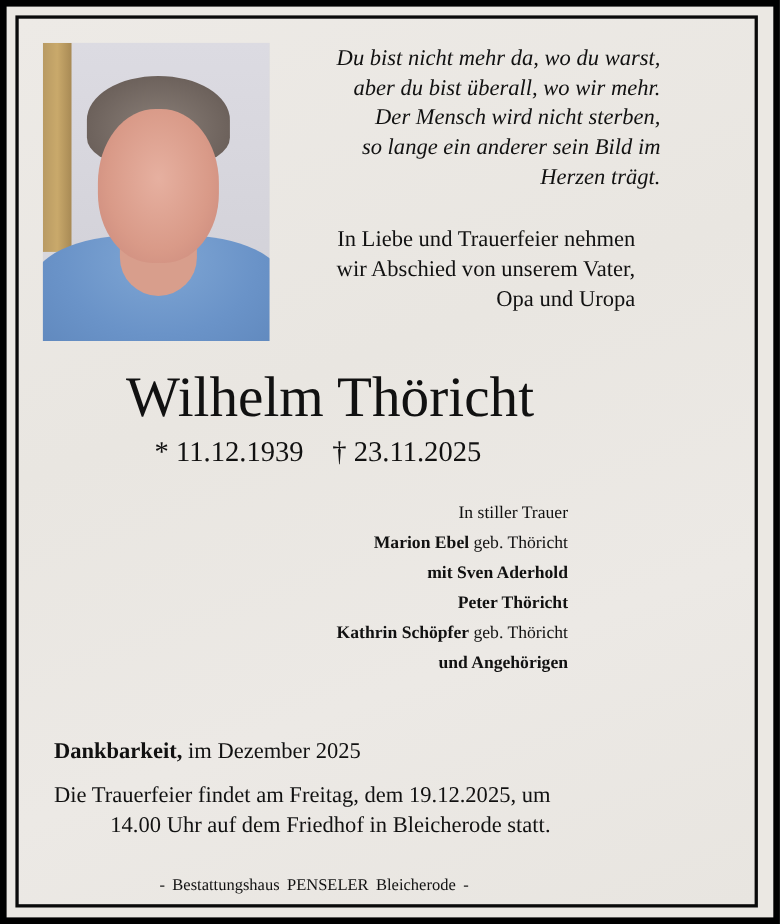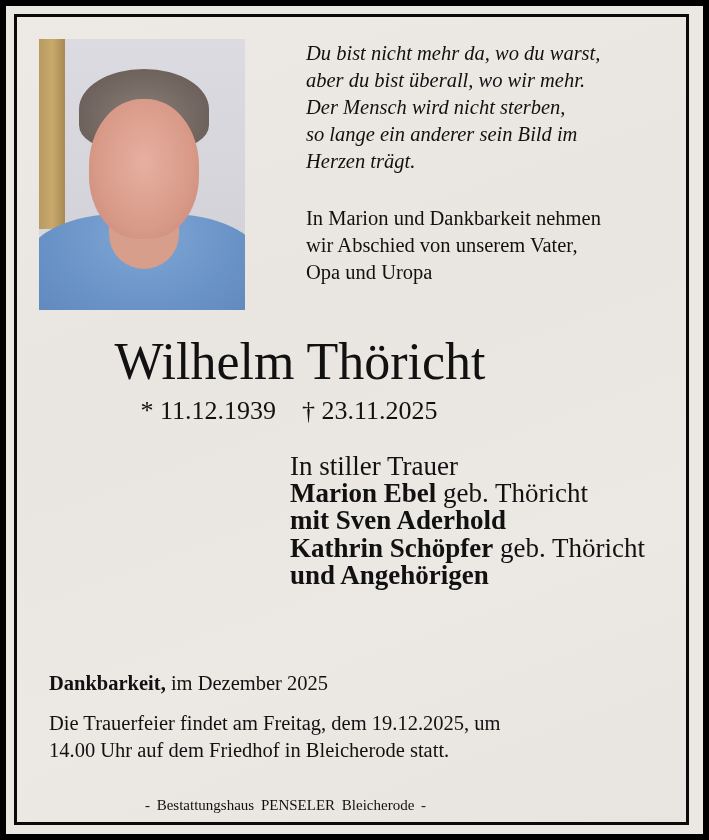--- a/index.html
+++ b/index.html
@@ -6,39 +6,39 @@
   body { width: 709px; height: 840px; background: #000; position: relative; overflow: hidden; }
   .paper {
     position: absolute; left: 6px; top: 6px; width: 697px; height: 828px;
     background: #ebe8e3;
   }
   .inner-frame {
     position: absolute; left: 14px; top: 14px; width: 675px; height: 811px;
     border: 3px solid #0a0a0a; box-sizing: border-box;
     background: linear-gradient(160deg, #edeae6 0%, #e9e6e1 40%, #ecE9e5 70%, #e8e5e0 100%);
   }
-  .serif { font-family: "Liberation Serif", "DejaVu Serif", serif; color: #111; }
+  .serif { font-family: "Liberation Serif", "DejaVu Serif", serif; color: #111; text-align: right; }
   .photo {
     position: absolute; left: 39px; top: 39px; width: 206px; height: 271px;
     overflow: hidden; background: #d8d7dc;
   }
   .photo .curtain { position: absolute; left: 0; top: 0; width: 26px; height: 190px; background: linear-gradient(90deg,#b89a63,#c9a96b,#a88a55); }
   .photo .wall { position: absolute; left: 26px; top: 0; right: 0; height: 230px; background: linear-gradient(180deg,#dcdbe2,#d2d1d8); }
   .photo .shirt { position: absolute; left: -10px; top: 175px; width: 230px; height: 110px; background: radial-gradient(ellipse at 50% 20%, #7fa6d4 0%, #6a93c8 55%, #5e86bb 100%); border-radius: 40% 40% 0 0; }
   .photo .neck { position: absolute; left: 70px; top: 160px; width: 70px; height: 70px; background: #d89e8c; border-radius: 0 0 50% 50%; }
   .photo .face { position: absolute; left: 50px; top: 60px; width: 110px; height: 140px; background: radial-gradient(ellipse at 50% 45%, #e6b0a0 0%, #d99a88 60%, #c8877a 100%); border-radius: 48% 48% 45% 45%; }
   .photo .hair { position: absolute; left: 40px; top: 30px; width: 130px; height: 80px; background: radial-gradient(ellipse at 50% 60%, #8a7f78 0%, #6d625c 70%, #5a514c 100%); border-radius: 50% 50% 30% 30%; }
   .poem {
     position: absolute; left: 306px; top: 40px; font-size: 20.5px; line-height: 27px; font-style: italic;
   }
   .farewell { position: absolute; left: 306px; top: 205px; font-size: 20.5px; line-height: 27px; }
   .name { position: absolute; left: 0; width: 600px; top: 330px; text-align: center; font-size: 52px; line-height: 64px; }
   .dates { position: absolute; left: 0; width: 578px; top: 394px; text-align: center; font-size: 26px; line-height: 34px; }
   .dates .gap { display: inline-block; width: 26px; }
-  .mourners { position: absolute; left: 290px; top: 453px; font-size: 27px; line-height: 27.2px; }
+  .mourners { position: absolute; left: 306px; top: 453px; font-size: 16px; line-height: 27.2px; }
   .mourners b { font-weight: bold; }
   .place { position: absolute; left: 49px; top: 670px; font-size: 20.5px; line-height: 27px; }
   .service { position: absolute; left: 49px; top: 710px; font-size: 20.5px; line-height: 27px; }
   .footer { position: absolute; left: 0; width: 571px; top: 795px; text-align: center; font-size: 15px; line-height: 20px; word-spacing: 3px; }
   .line { display: block; white-space: nowrap; }
 </style>
 </head>
 <body>
 
 <div class="paper"></div>
@@ -55,35 +55,36 @@
 
 <div class="poem serif">
   <span class="line">Du bist nicht mehr da, wo du warst,</span>
   <span class="line">aber du bist überall, wo wir mehr.</span>
   <span class="line">Der Mensch wird nicht sterben,</span>
   <span class="line">so lange ein anderer sein Bild im</span>
   <span class="line">Herzen trägt.</span>
 </div>
 
 <div class="farewell serif">
-  <span class="line">In Marion und Dankbarkeit nehmen</span>
+  <span class="line">In Liebe und Trauerfeier nehmen</span>
   <span class="line">wir Abschied von unserem Vater,</span>
   <span class="line">Opa und Uropa</span>
 </div>
 
 <div class="name serif">Wilhelm Thöricht</div>
 
 <div class="dates serif">
   <span>* 11.12.1939</span><span class="gap"></span><span>† 23.11.2025</span>
 </div>
 
 <div class="mourners serif">
   <span class="line">In stiller Trauer</span>
   <span class="line"><b>Marion Ebel</b><span> geb. Thöricht</span></span>
   <span class="line"><b>mit Sven Aderhold</b><span></span></span>
+  <span class="line"><b>Peter Thöricht</b><span></span></span>
   <span class="line"><b>Kathrin Schöpfer</b><span> geb. Thöricht</span></span>
   <span class="line"><b>und Angehörigen</b><span></span></span>
 </div>
 
 <div class="place serif"><b>Dankbarkeit,</b><span> im Dezember 2025</span></div>
 
 <div class="service serif">
   <span class="line">Die Trauerfeier findet am Freitag, dem 19.12.2025, um</span>
   <span class="line">14.00 Uhr auf dem Friedhof in Bleicherode statt.</span>
 </div>

